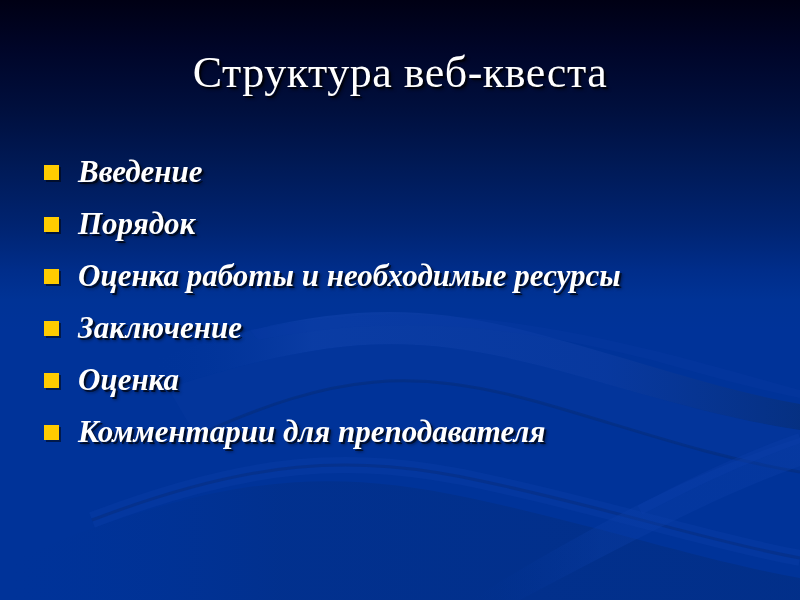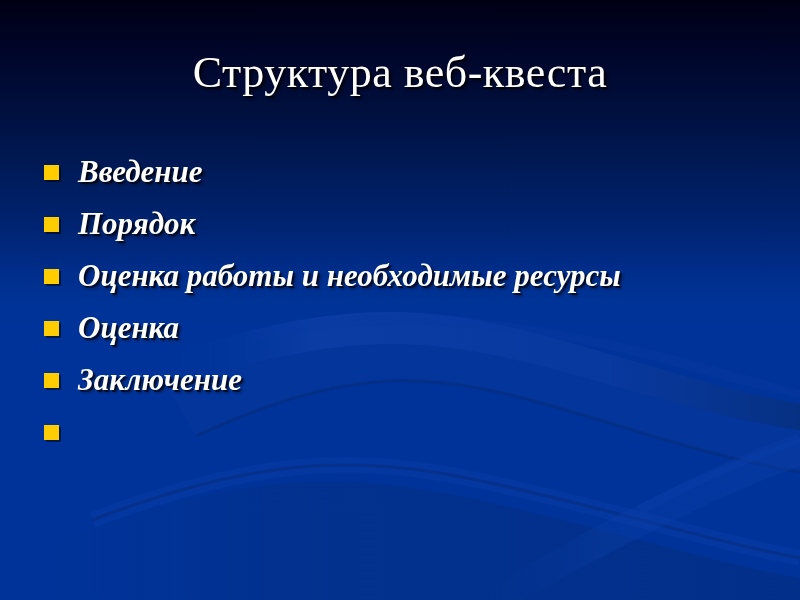--- a/index.html
+++ b/index.html
@@ -160,28 +160,29 @@
       <span class="bullet-text">Порядок</span>
     </li>
 
     <li class="bullet-row">
       <span class="bullet-marker"></span>
       <span class="bullet-text">Оценка работы и необходимые ресурсы</span>
     </li>
 
     <li class="bullet-row">
       <span class="bullet-marker"></span>
-      <span class="bullet-text">Оценка</span>
+      <span class="bullet-text">Заключение</span>
     </li>
 
     <li class="bullet-row">
       <span class="bullet-marker"></span>
-      <span class="bullet-text">Заключение</span>
+      <span class="bullet-text">Оценка</span>
     </li>
 
 
     <li class="bullet-row">
       <span class="bullet-marker"></span>
+      <span class="bullet-text">Комментарии для преподавателя</span>
     </li>
 
   </ul>
 
 </div>
 
 </body></html>

